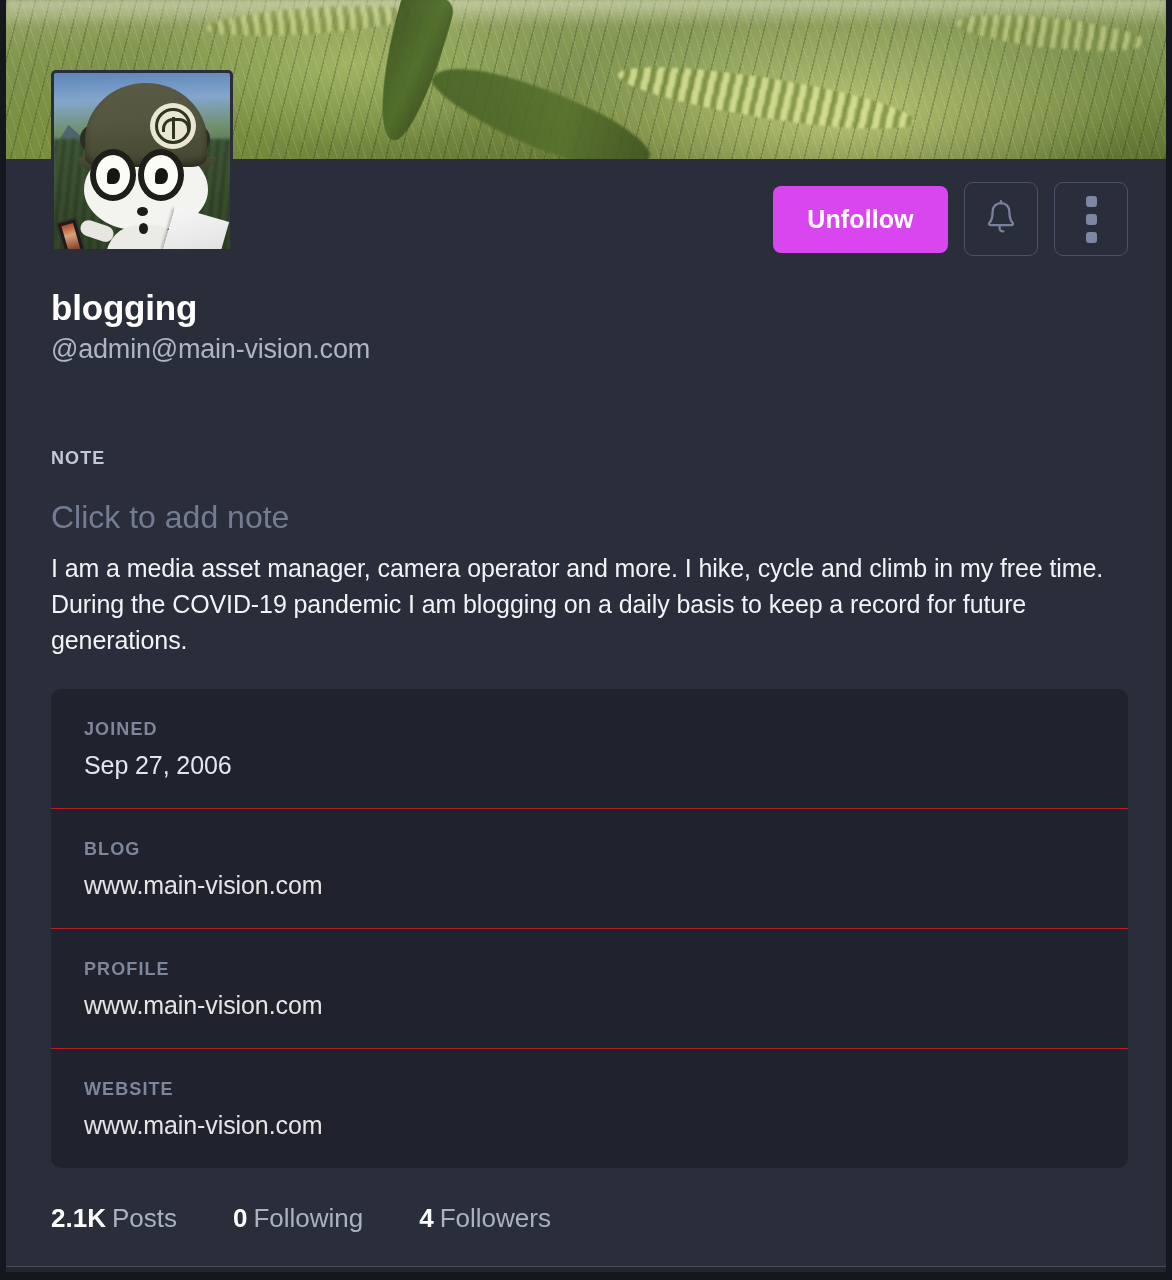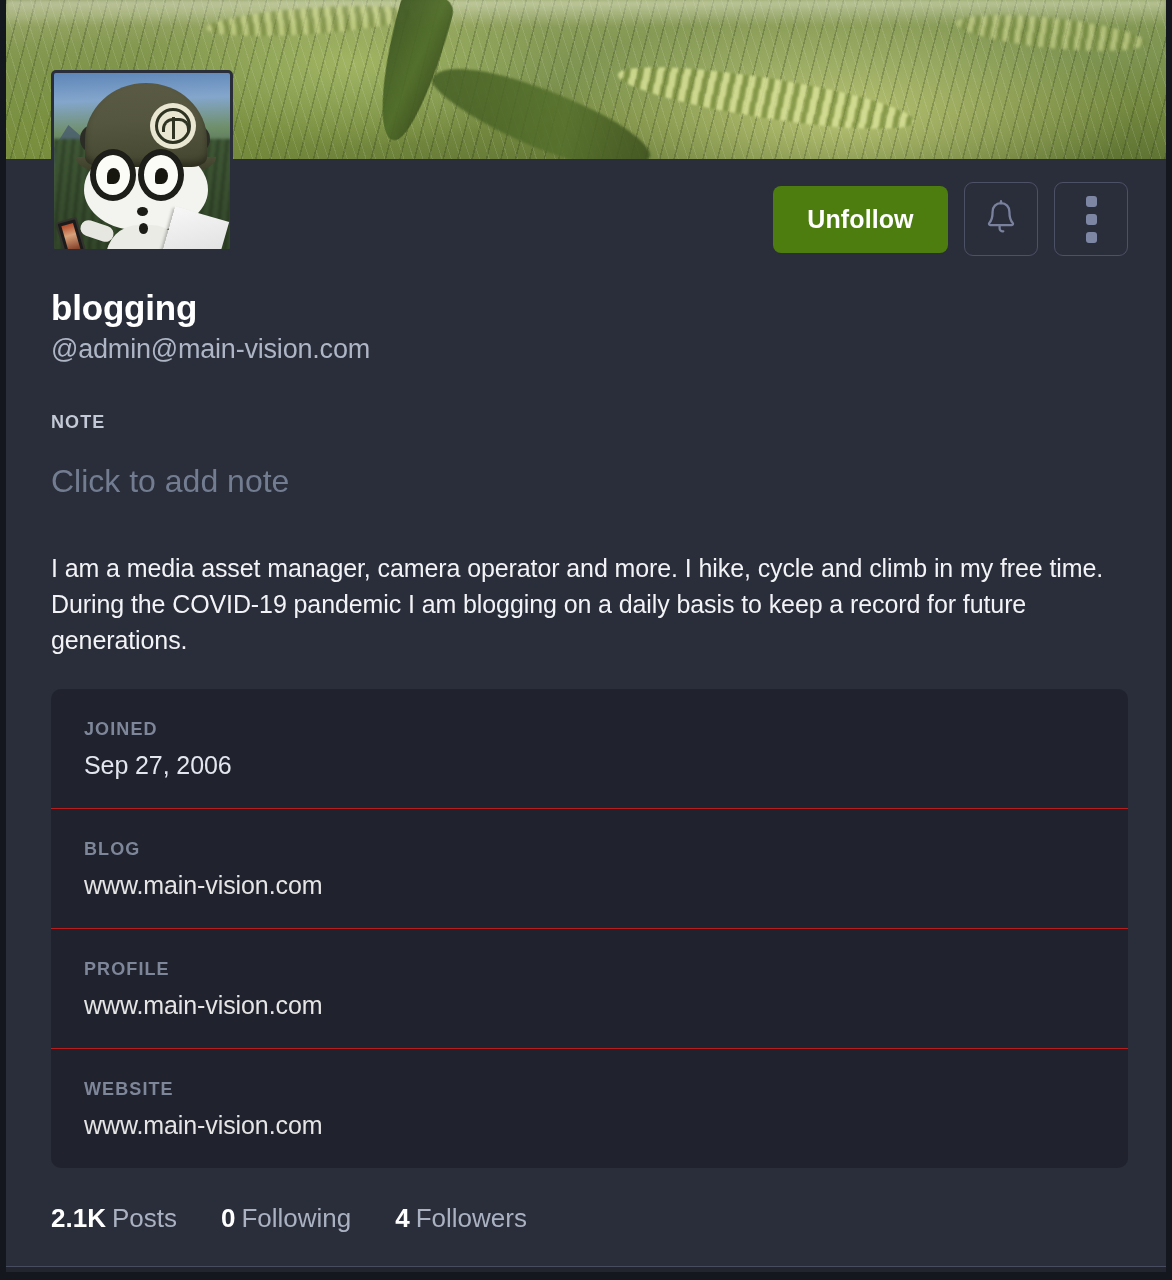--- a/index.html
+++ b/index.html
@@ -272,21 +272,21 @@
     display: flex;
     align-items: center;
     gap: 16px;
   }
   .btn-unfollow {
     height: 67px;
     padding: 0 24px;
     min-width: 175px;
     border: none;
     border-radius: 8px;
-    background: #4d7c0f;
+    background: #d946ef;
     color: #ffffff;
     font-size: 25px;
     font-weight: bold;
     font-family: "Liberation Sans", sans-serif;
     cursor: pointer;
     letter-spacing: .1px;
   }
   .icon-btn {
     width: 74px;
     height: 74px;
@@ -317,20 +317,21 @@
     letter-spacing: -.2px;
   }
 
   
   .note-block { position: absolute; left: 45px; top: 412px; }
   .note-label {
     font-size: 18px;
     font-weight: bold;
     color: #c3c9d6;
     letter-spacing: 1.1px;
+    margin-top: 36px;
   }
   .note-placeholder {
     margin-top: 30px;
     font-size: 32px;
     color: #737d92;
     cursor: text;
   }
 
   
   .bio {
@@ -373,21 +374,21 @@
   }
   .meta-val.link { color: #e5e5e5; cursor: pointer; }
 
   
   .stats {
     position: absolute;
     left: 45px;
     top: 1203px;
     display: flex;
     align-items: baseline;
-    gap: 44px;
+    gap: 56px;
     font-size: 26px;
   }
   .stat { cursor: pointer; white-space: nowrap; }
   .stat .num { color: #ffffff; font-weight: bold; }
   .stat .lbl { color: #aab2c2; margin-left: 6px; }
 
   .bottom-divider {
     position: absolute;
     left: 0; top: 1266px;
     width: 1160px;

